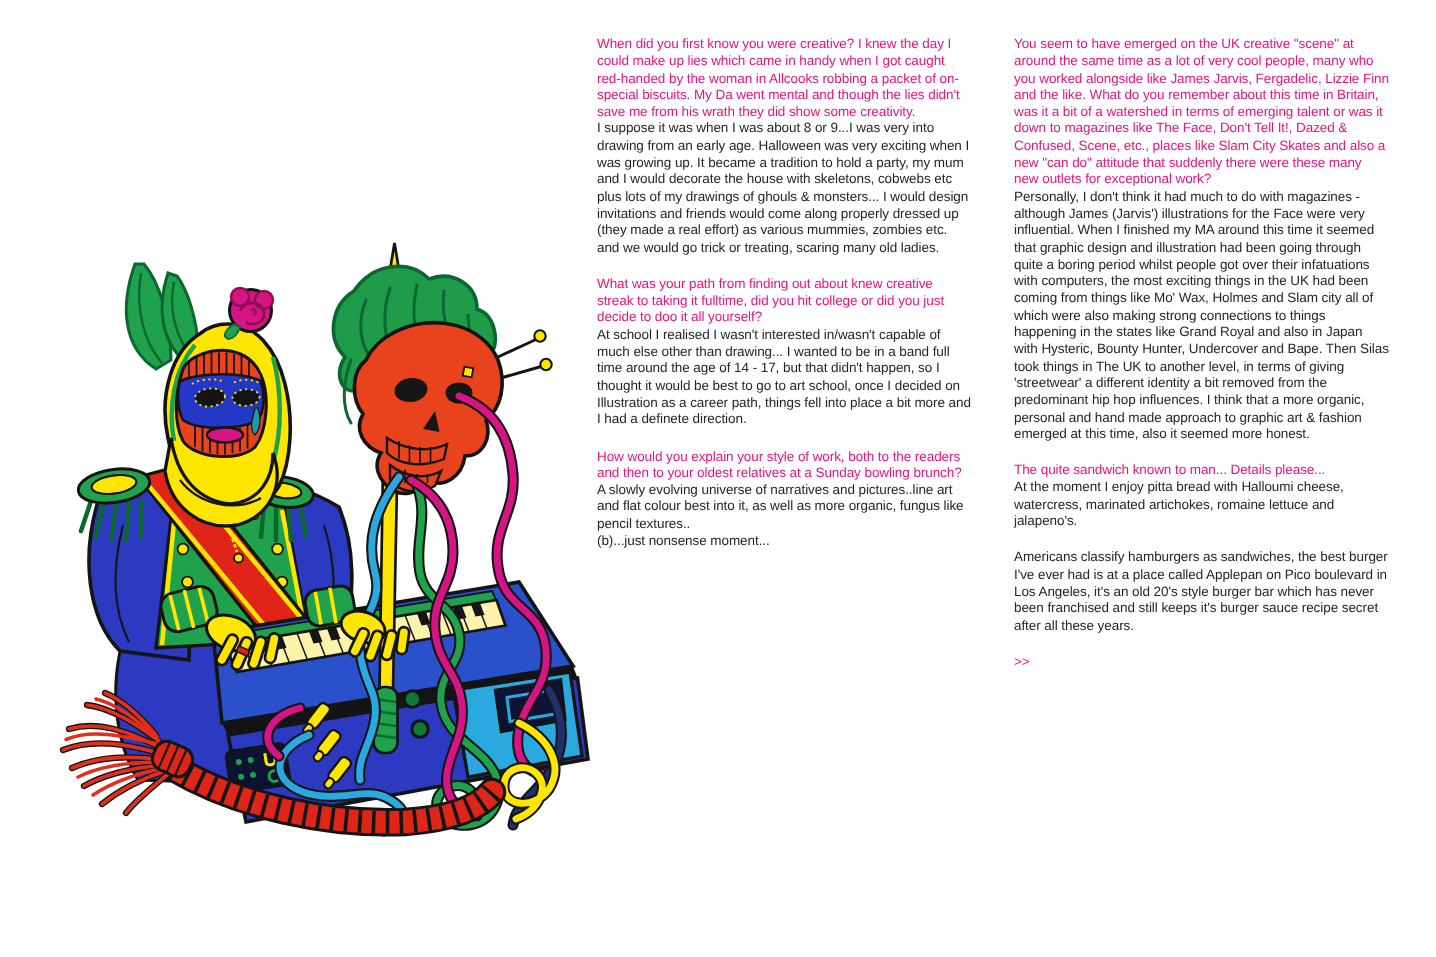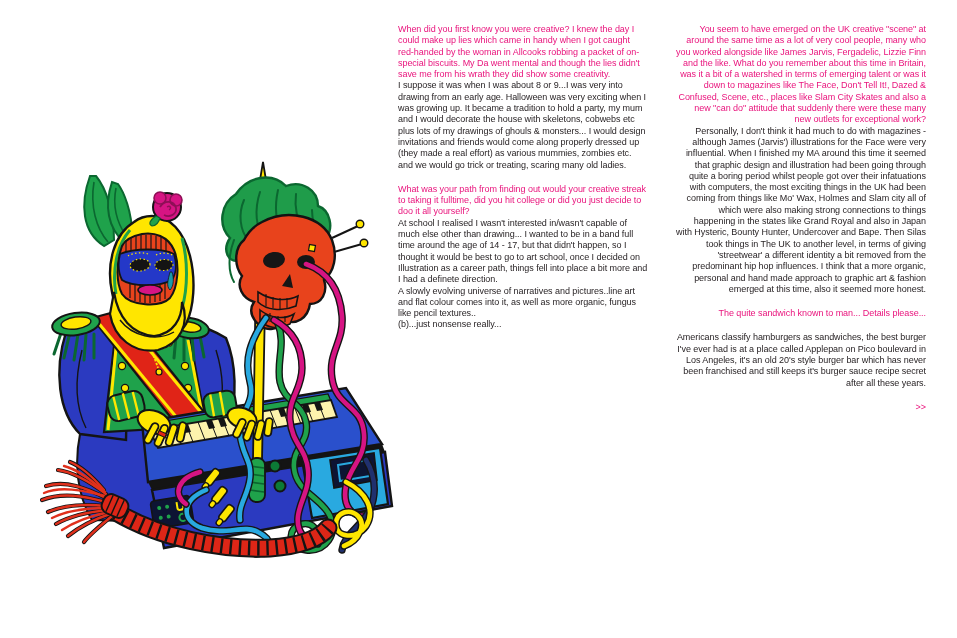--- a/index.html
+++ b/index.html
@@ -1,21 +1,21 @@
 <!DOCTYPE html>
 <html><head>
 <meta charset="utf-8">
 <style>
   html,body{margin:0;padding:0;}
   body{width:957px;height:638px;background:#ffffff;font-family:"Liberation Sans",sans-serif;}
   .page{position:relative;width:957px;height:560px;background:#ffffff;overflow:hidden;}
   .illu{position:absolute;left:30px;top:160px;width:370px;height:410px;}
   .col{position:absolute;top:24px;width:250px;font-size:9px;line-height:11.3px;letter-spacing:-0.05px;color:#292426;}
   #col1{left:398px;}
-  #col2{left:676px;text-align:right;}
+  #col2{left:676px;}
   .col p{margin:0;}
   .col p.gap{margin-top:13px;}
   .col p.q{color:#e9137c;}
   svg .cbl{fill:none;stroke-linecap:round;}
   svg .under{stroke:#151515;stroke-width:7.4;}
   svg .over{stroke-width:4.6;}
 </style>
 </head>
 <body>
 
@@ -337,27 +337,29 @@
           <line x1="0" y1="-10" x2="0" y2="10" stroke="#141414" stroke-width="1.4"></line>
           <line x1="6" y1="-9" x2="6" y2="9" stroke="#141414" stroke-width="1.4"></line>
         </g>
       </g>
     </svg>
   </figure>
 
   <div class="col" id="col1">
     <p class="q">When did you first know you were creative? I knew the day I could make up lies which came in handy when I got caught red-handed by the woman in Allcooks robbing a packet of on-special biscuits. My Da went mental and though the lies didn't save me from his wrath they did show some creativity.</p>
     <p class="a">I suppose it was when I was about 8 or 9...I was very into drawing from an early age. Halloween was very exciting when I was growing up. It became a tradition to hold a party, my mum and I would decorate the house with skeletons, cobwebs etc plus lots of my drawings of ghouls &amp; monsters... I would design invitations and friends would come along properly dressed up (they made a real effort) as various mummies, zombies etc. and we would go trick or treating, scaring many old ladies.</p>
-    <p class="q gap">What was your path from finding out would your creative streak to taking it fulltime, did you hit college or did you just decide to doo it all yourself?</p>
+    <p class="q gap">What was your path from finding out about knew creative streak to taking it fulltime, did you hit college or did you just decide to doo it all yourself?</p>
     <p class="a">At school I realised I wasn't interested in/wasn't capable of much else other than drawing... I wanted to be in a band full time around the age of 14 - 17, but that didn't happen, so I thought it would be best to go to art school, once I decided on Illustration as a career path, things fell into place a bit more and I had a definete direction.</p>
-    <p class="a">A slowly evolving universe of narratives and pictures..line art and flat colour comes into it, as well as more organic, fungus like pencil textures..</p>
-    <p class="a">(b)...just nonsense really...</p>
+    <p class="q gap">How would you explain your style of work, both to the readers and then to your oldest relatives at a Sunday bowling brunch?</p>
+    <p class="a">A slowly evolving universe of narratives and pictures..line art and flat colour best into it, as well as more organic, fungus like pencil textures..</p>
+    <p class="a">(b)...just nonsense moment...</p>
   </div>
 
   <div class="col" id="col2">
     <p class="q">You seem to have emerged on the UK creative "scene" at around the same time as a lot of very cool people, many who you worked alongside like James Jarvis, Fergadelic, Lizzie Finn and the like. What do you remember about this time in Britain, was it a bit of a watershed in terms of emerging talent or was it down to magazines like The Face, Don't Tell It!, Dazed &amp; Confused, Scene, etc., places like Slam City Skates and also a new "can do" attitude that suddenly there were these many new outlets for exceptional work?</p>
     <p class="a">Personally, I don't think it had much to do with magazines - although James (Jarvis') illustrations for the Face were very influential. When I finished my MA around this time it seemed that graphic design and illustration had been going through quite a boring period whilst people got over their infatuations with computers, the most exciting things in the UK had been coming from things like Mo' Wax, Holmes and Slam city all of which were also making strong connections to things happening in the states like Grand Royal and also in Japan with Hysteric, Bounty Hunter, Undercover and Bape. Then Silas took things in The UK to another level, in terms of giving 'streetwear' a different identity a bit removed from the predominant hip hop influences. I think that a more organic, personal and hand made approach to graphic art &amp; fashion emerged at this time, also it seemed more honest.</p>
     <p class="q gap">The quite sandwich known to man... Details please...</p>
+    <p class="a">At the moment I enjoy pitta bread with Halloumi cheese, watercress, marinated artichokes, romaine lettuce and jalapeno's.</p>
     <p class="a gap">Americans classify hamburgers as sandwiches, the best burger I've ever had is at a place called Applepan on Pico boulevard in Los Angeles, it's an old 20's style burger bar which has never been franchised and still keeps it's burger sauce recipe secret after all these years.</p>
     <p class="q gap">&gt;&gt;</p>
   </div>
 
 </div>
 
 </body></html>

